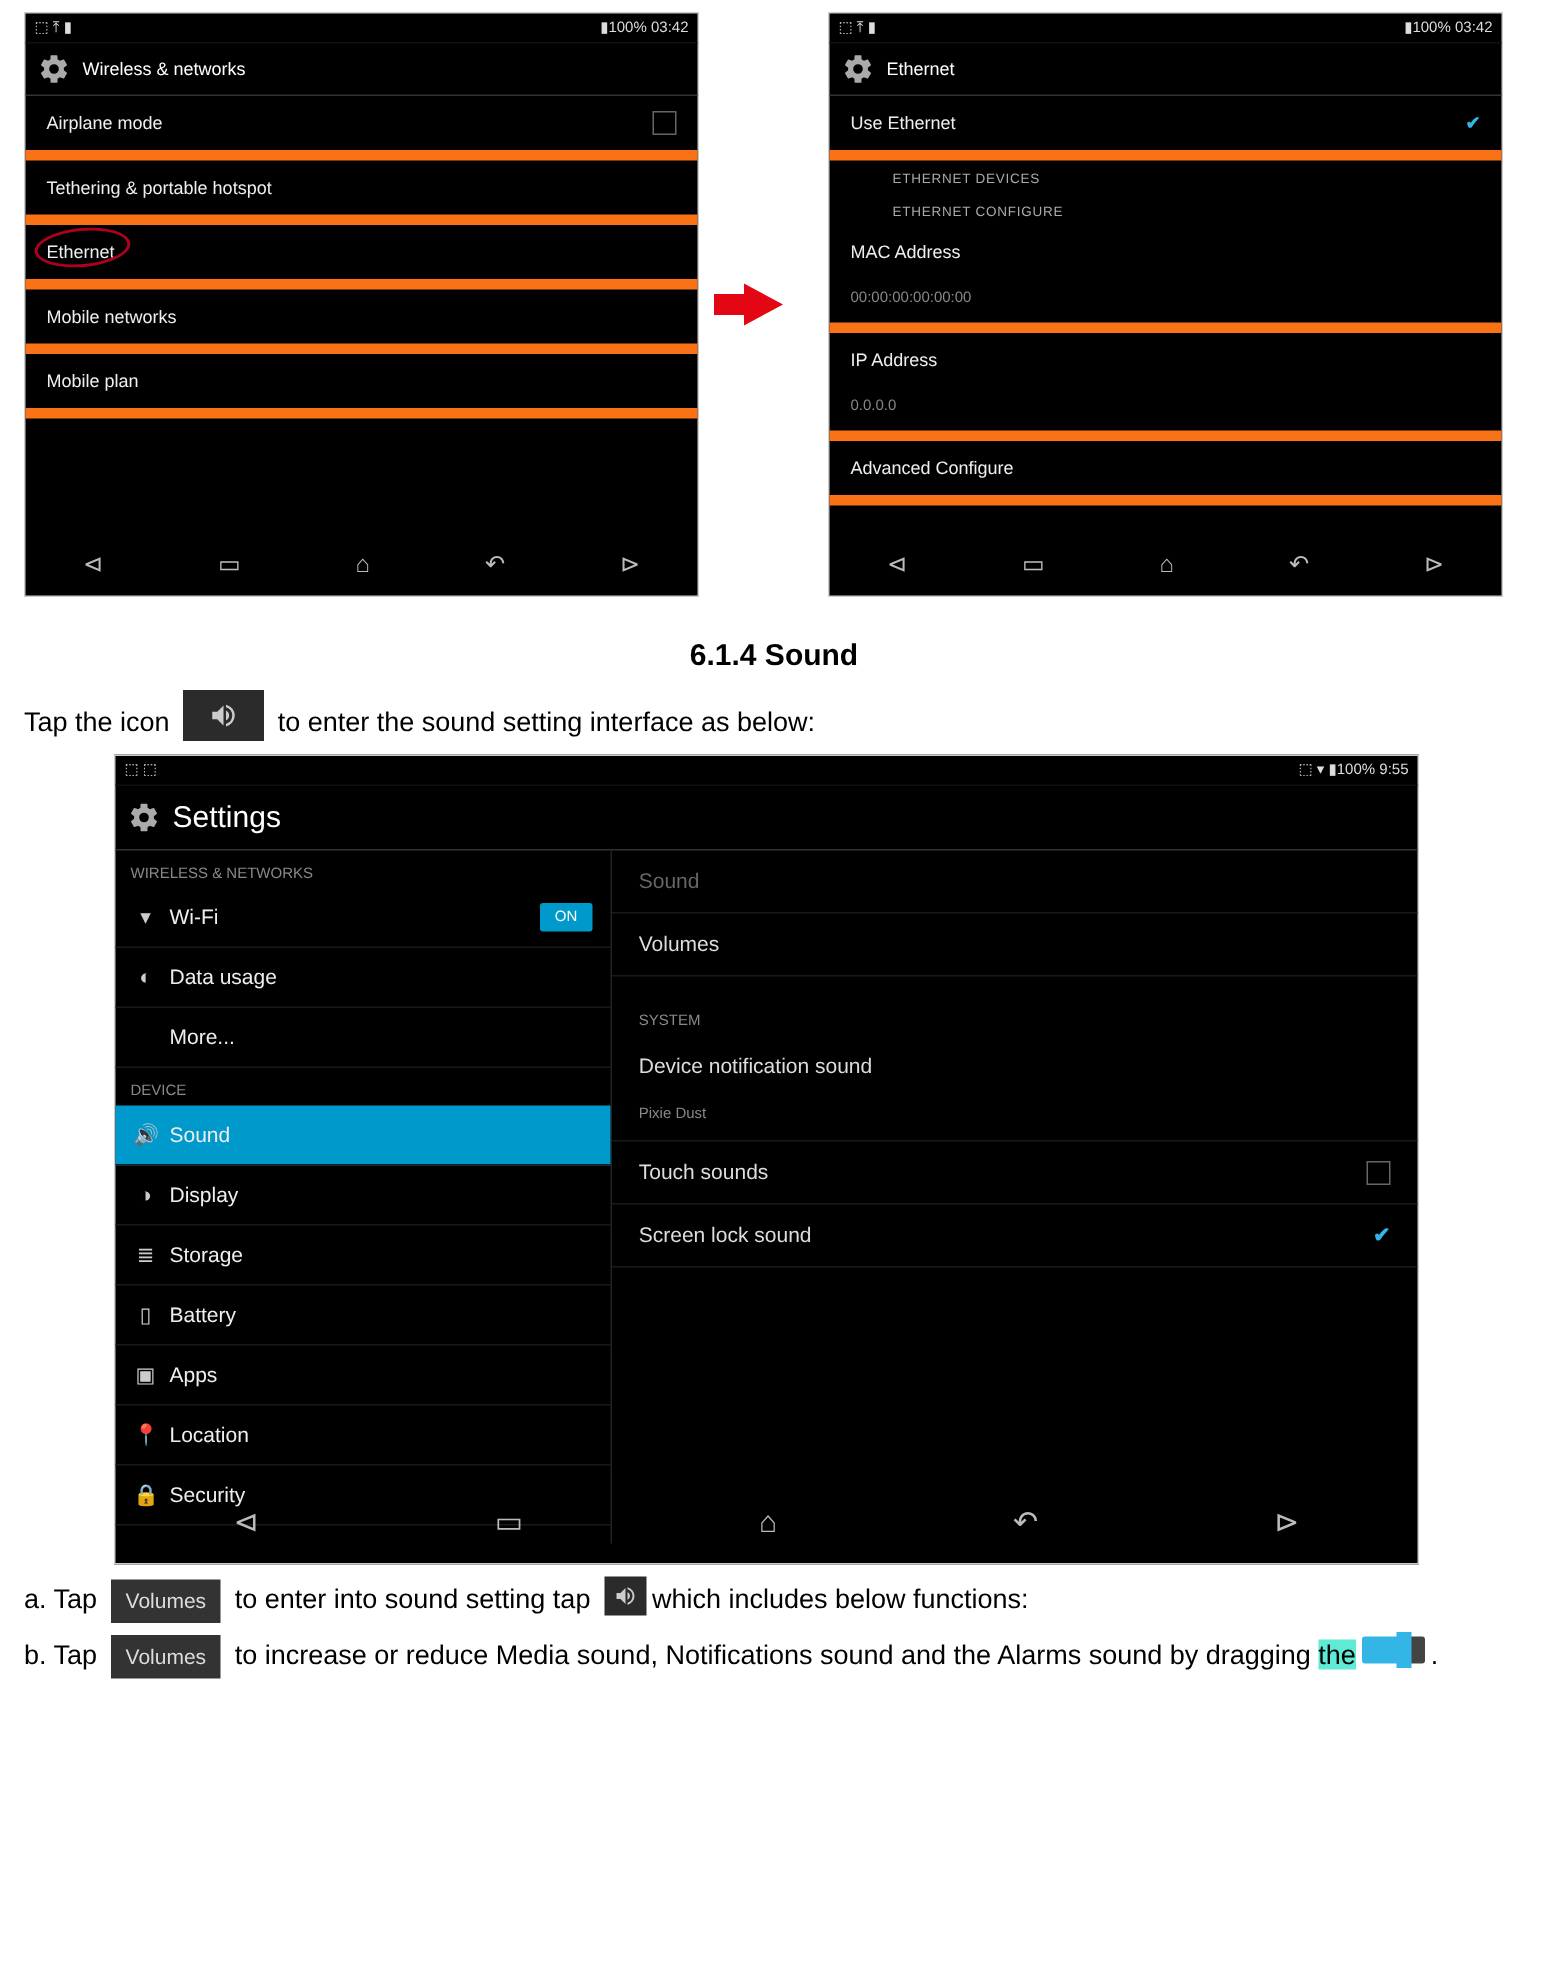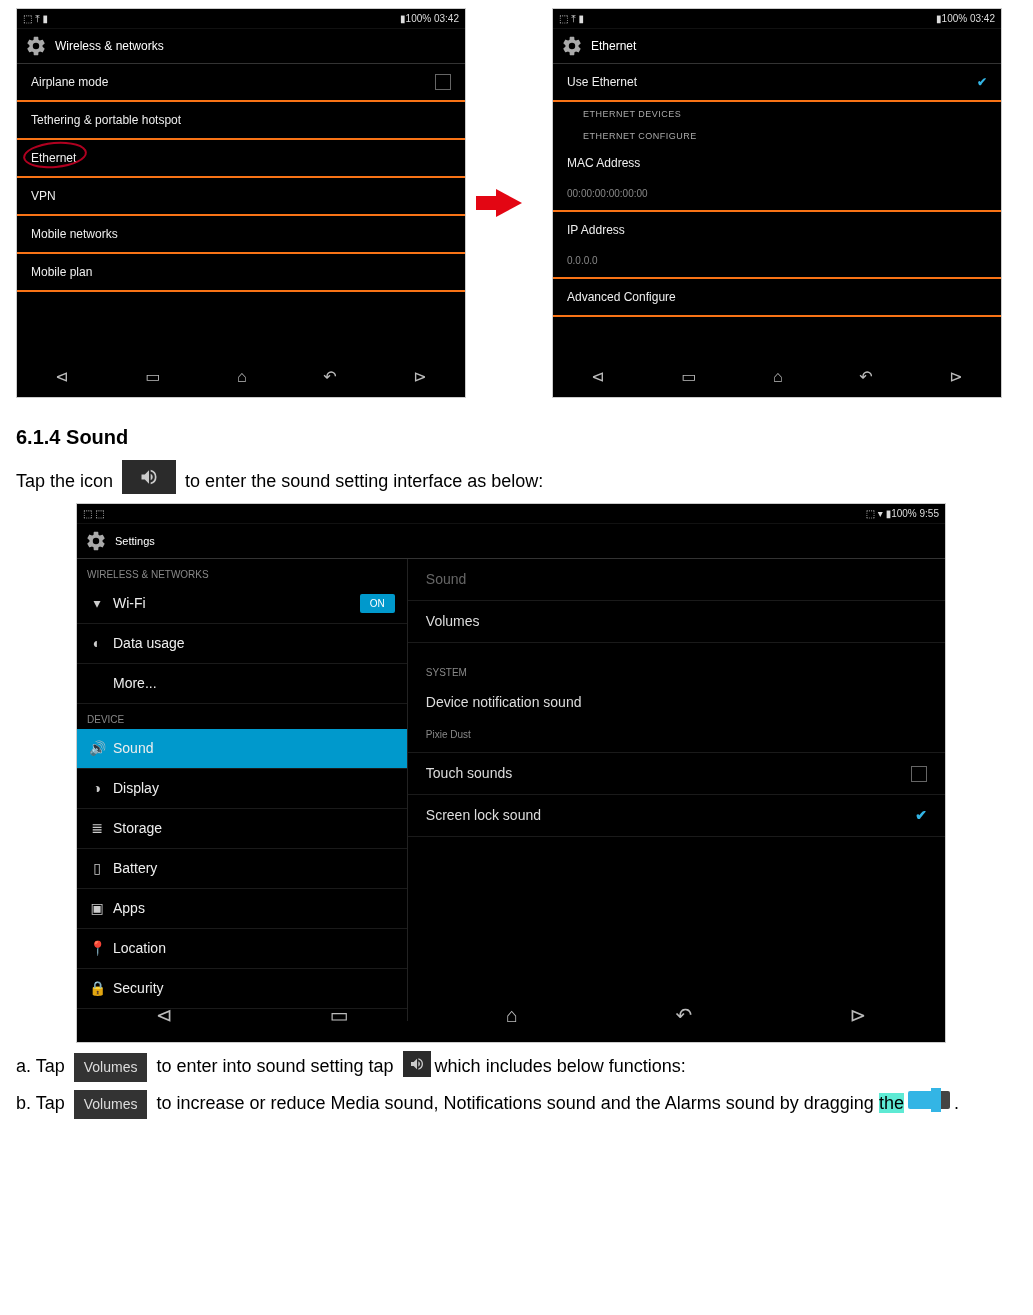--- a/index.html
+++ b/index.html
@@ -30,28 +30,29 @@
   .header {
     display: flex; align-items: center; gap: 8px;
     padding: 6px 8px;
     border-bottom: 1px solid #333;
   }
   .gear {
     width: 22px; height: 22px;
   }
   .list-item {
     padding: 9px 14px;
-    border-bottom: 2px solid #f97316;
+    border-bottom: 7px solid #f97316;
     display: flex; justify-content: space-between; align-items: center;
     color: #eee;
   }
   .list-item.dim { color: #666; }
   .section-label {
     font-size: 9px; letter-spacing: 0.5px; color: #aaa;
-    padding: 6px 30px 2px;
+    padding: 6px 6px 2px;
+    margin-left: 36px;
   }
   .sub { font-size: 10px; color: #888; display:block; margin-top:14px;}
   .circle-highlight {
     position: relative;
   }
   .circle-highlight::after {
     content: "";
     position: absolute;
     left: 6px; top: 2px;
     width: 60px; height: 22px;
@@ -76,21 +77,21 @@
     border-left: 26px solid #e30613;
     position: relative;
   }
   .arrow-red::before {
     content:"";
     position:absolute;
     left:-46px; top:-7px;
     width:20px; height:14px;
     background:#e30613;
   }
-  .doc-heading { font-weight: bold; font-size: 20px; margin: 24px 0 6px 0;}
+  .doc-heading { font-weight: bold; font-size: 20px; margin: 24px 0 6px 0; text-align: center;}
   .sound-icon-box {
     width: 54px; height: 34px; background: #2b2b2b;
     display: inline-flex; align-items: center; justify-content: center;
     margin: 0 4px;
   }
   .volumes-chip {
     background: #333; color: #ddd;
     font-size: 14px; padding: 4px 10px; margin: 0 4px;
     display:inline-block;
   }
@@ -149,23 +150,20 @@
     </div>
     <div class="list-item">
       <span>Airplane mode</span>
       <span class="chk-empty"></span>
     </div>
     <div class="list-item">
       <span>Tethering &amp; portable hotspot</span>
     </div>
     <div class="list-item circle-highlight">
       <span>Ethernet</span>
-    </div>
-    <div class="list-item">
-      <span>VPN</span>
     </div>
     <div class="list-item">
       <span>Mobile networks</span>
     </div>
     <div class="list-item">
       <span>Mobile plan</span>
     </div>
     <div class="navbar">
       <span>⊲</span>
       <span>▭</span>
@@ -233,21 +231,21 @@
 
 <div class="phone phone-lg">
   <div class="statusbar">
     <span>⬚ ⬚</span>
     <span>⬚ ▾  ▮100% 9:55</span>
   </div>
   <div class="header">
     <svg class="gear" viewBox="0 0 24 24">
         <path d="M19.14,12.94a7,7,0,0,0,.05-.94,7,7,0,0,0-.05-.94l2.11-1.65a.5.5,0,0,0,.12-.64l-2-3.46a.5.5,0,0,0-.61-.22l-2.49,1a7,7,0,0,0-1.63-.94L14.5,2.5A.5.5,0,0,0,14,2H10a.5.5,0,0,0-.5.42L9.36,5.11a7,7,0,0,0-1.63.94l-2.49-1a.5.5,0,0,0-.61.22l-2,3.46a.5.5,0,0,0,.12.64L4.86,11.06a7,7,0,0,0,0,1.88L2.75,14.59a.5.5,0,0,0-.12.64l2,3.46a.5.5,0,0,0,.61.22l2.49-1a7,7,0,0,0,1.63.94l.14,2.69A.5.5,0,0,0,10,22h4a.5.5,0,0,0,.5-.42l.14-2.69a7,7,0,0,0,1.63-.94l2.49,1a.5.5,0,0,0,.61-.22l2-3.46a.5.5,0,0,0-.12-.64ZM12,15.5A3.5,3.5,0,1,1,15.5,12,3.5,3.5,0,0,1,12,15.5Z"></path>
       </svg>
-    <span style="font-size:11px;">Settings</span>
+    <span style="font-size:20px;">Settings</span>
   </div>
   <div class="settings-split">
     <div class="settings-side">
       <div class="side-section">WIRELESS &amp; NETWORKS</div>
       <div class="side-item">
         <span class="ico">▾</span>
         <span>Wi-Fi</span>
         <span class="toggle-on">ON</span>
       </div>
       <div class="side-item">

